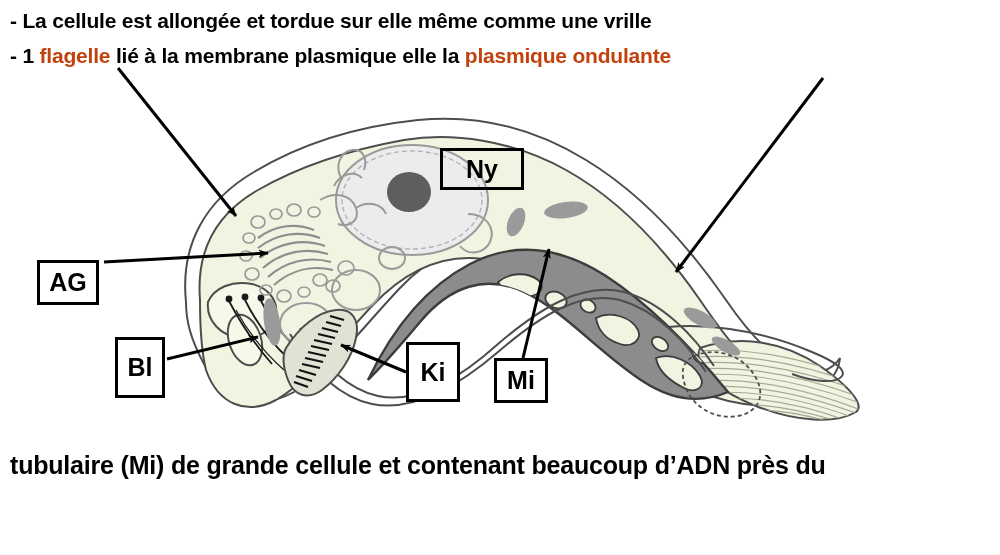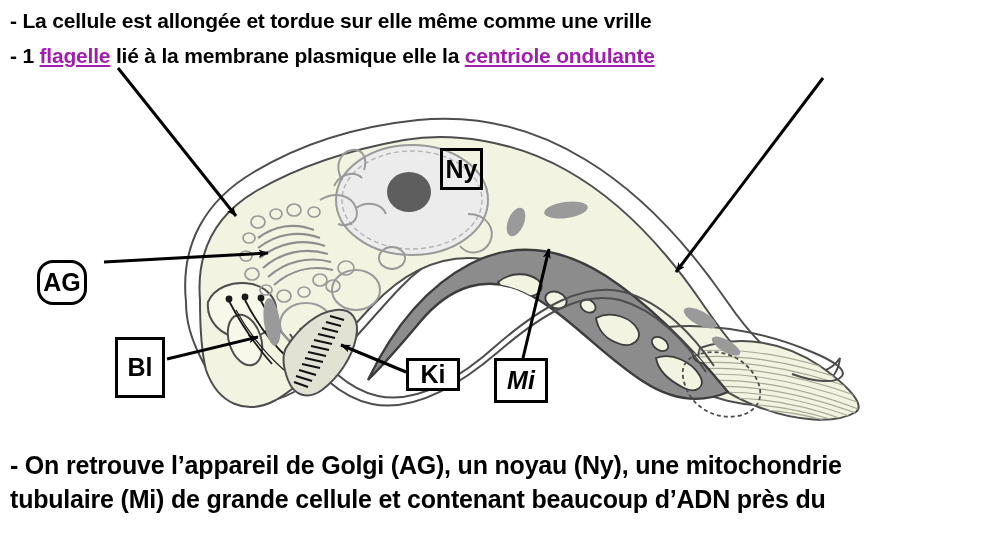--- a/index.html
+++ b/index.html
@@ -33,22 +33,21 @@
   }
   #bottom-text {
     left: 10px;
     top: 448px;
     font-size: 25px;
     line-height: 34px;
     white-space: normal;
     width: 985px;
   }
   .hl {
-    color: #a21caf;
-    text-decoration: underline;
+    color: #c2410c;
   }
   .tline {
     display: block;
   }
 
   
   #diagram {
     position: absolute;
     left: 0;
     top: 0;
@@ -67,34 +66,34 @@
     color: #000000;
     display: flex;
     align-items: center;
     justify-content: center;
     line-height: 1;
     box-sizing: border-box;
   }
   .label-box.opaque {
     background: #ffffff;
   }
-  #lbl-ny { left: 440px; top: 148px; width: 43px;  height: 42px; }
-  #lbl-ag { left: 37px;  top: 260px; width: 50px;  height: 45px; border-radius: 16px; }
+  #lbl-ny { left: 440px; top: 148px; width: 84px;  height: 42px; }
+  #lbl-ag { left: 37px;  top: 260px; width: 62px;  height: 45px; }
   #lbl-bl { left: 115px; top: 337px; width: 50px;  height: 61px; }
-  #lbl-ki { left: 406px; top: 358px; width: 54px;  height: 33px; }
-  #lbl-mi { left: 494px; top: 358px; width: 54px;  height: 45px; font-style: italic; }
+  #lbl-ki { left: 406px; top: 342px; width: 54px;  height: 60px; }
+  #lbl-mi { left: 494px; top: 358px; width: 54px;  height: 45px; }
 </style>
 </head>
 <body>
 
 <div id="page">
 
   <div class="textblock" id="top-text">
     <span class="tline"><span>- </span><span>La cellule est allongée et tordue sur elle même comme une vrille</span></span>
-    <span class="tline"><span>- </span><span>1 </span><span class="hl">flagelle</span><span> lié à la membrane plasmique elle la </span><span class="hl">centriole ondulante</span></span>
+    <span class="tline"><span>- </span><span>1 </span><span class="hl">flagelle</span><span> lié à la membrane plasmique elle la </span><span class="hl">plasmique ondulante</span></span>
   </div>
 
   <svg id="diagram" viewBox="0 0 1000 555">
     <defs>
       <marker id="ah" markerWidth="11" markerHeight="11" refX="9.4" refY="4" orient="auto" markerUnits="userSpaceOnUse">
         <path d="M0,0 L10,4 L0,8 L2.6,4 Z" fill="#000000"></path>
       </marker>
       <clipPath id="clip-cell">
         <path d="M200,300 C196,250 216,214 258,190
                  C300,166 348,150 404,140
@@ -323,17 +322,16 @@
     <span>Bl</span>
   </div>
   <div class="label-box opaque" id="lbl-ki">
     <span>Ki</span>
   </div>
   <div class="label-box opaque" id="lbl-mi">
     <span>Mi</span>
   </div>
 
   <div class="textblock" id="bottom-text">
-    <span class="tline">- On retrouve l’appareil de Golgi (AG), un noyau (Ny), une mitochondrie</span>
     <span class="tline">tubulaire (Mi) de grande cellule et contenant beaucoup d’ADN près du</span>
   </div>
 
 </div>
 
 </body></html>

